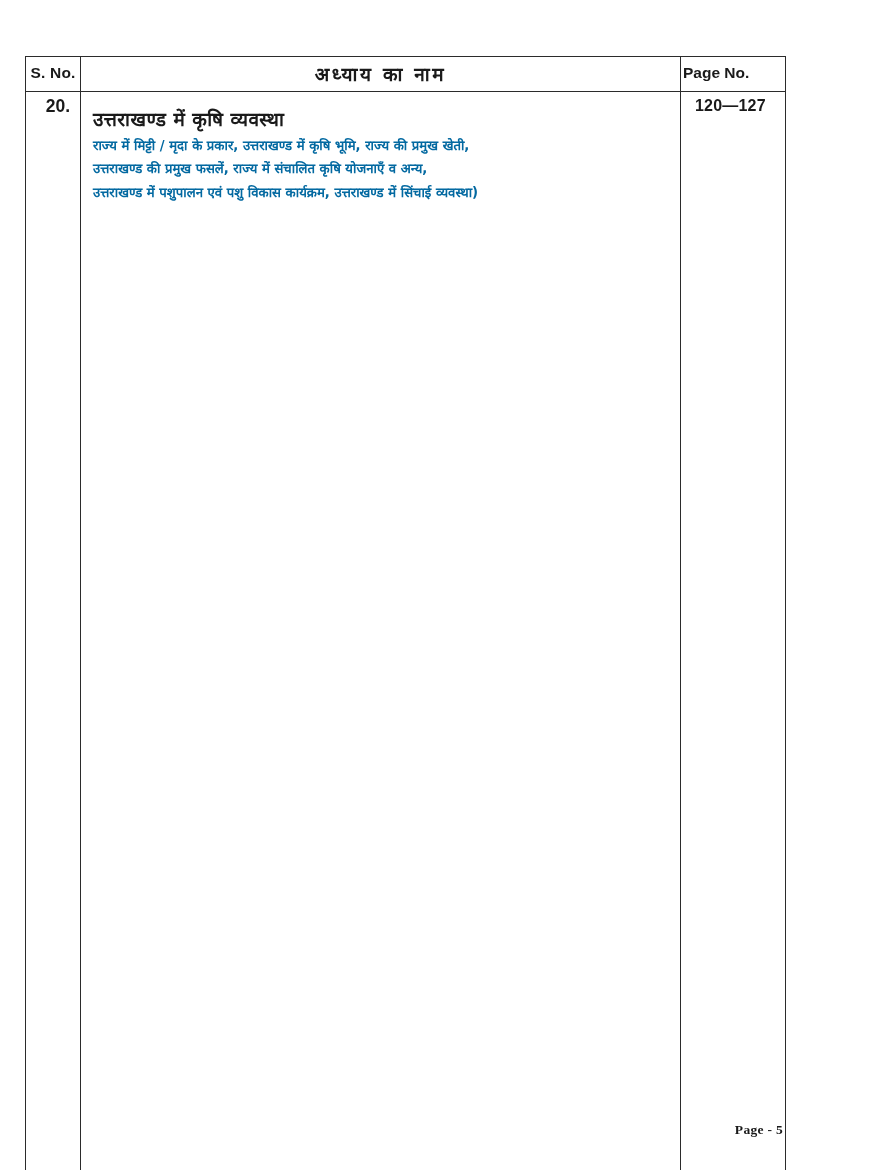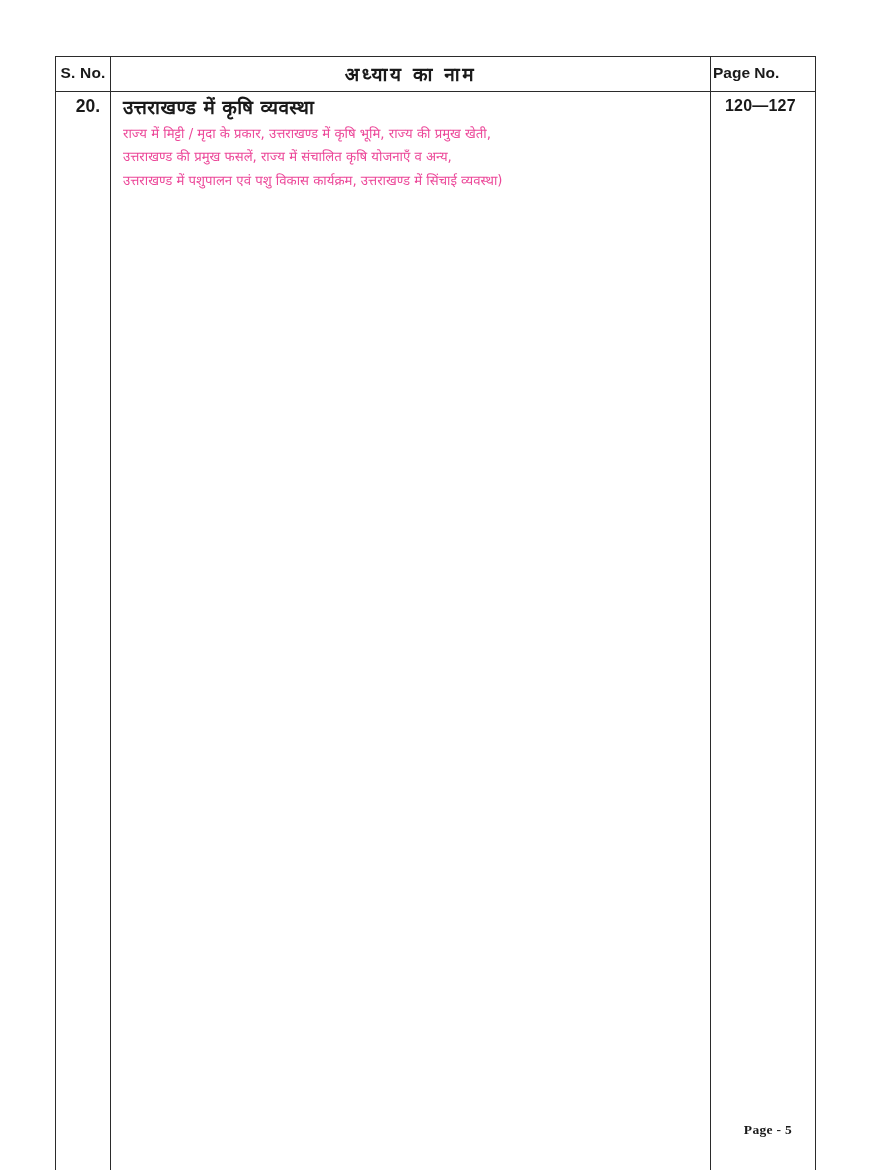--- a/index.html
+++ b/index.html
@@ -13,21 +13,21 @@
     font-family: "Liberation Sans", "DejaVu Sans", sans-serif;
     color: #1a1a1a;
     position: relative;
     overflow: hidden;
   }
 
   .page {
     width: 847px;
     height: 1170px;
     box-sizing: border-box;
-    padding: 56px 55px 0 55px;
+    padding: 56px 55px 0 25px;
     position: relative;
   }
 
   table.toc {
     width: 760px;
     border-collapse: collapse;
     table-layout: fixed;
     border: 1.6px solid #2b2b2b;
   }
 
@@ -90,34 +90,35 @@
   }
 
   .chap-title {
     font-size: 19px;
     font-weight: bold;
     font-family: "DejaVu Sans", "Liberation Sans", sans-serif;
     line-height: 1.36;
     letter-spacing: 0.4px;
     padding-top: 1px;
     padding-bottom: 1px;
+    margin-top: 12px;
   }
   .chap-sub {
     font-size: 13.2px;
-    font-weight: normal;
+    font-weight: bold;
     font-family: "DejaVu Sans", "Liberation Sans", sans-serif;
     line-height: 1.62;
-    color: #ec4899;
+    color: #0369a1;
     padding-top: 1px;
     padding-bottom: 1px;
   }
 
   .footer {
     position: absolute;
-    right: 55px;
+    right: 64px;
     bottom: 32px;
     font-family: "Liberation Serif", serif;
     font-size: 13.5px;
     font-weight: bold;
     color: #1a1a1a;
     letter-spacing: 0.3px;
   }
 </style>
 </head>
 <body>

